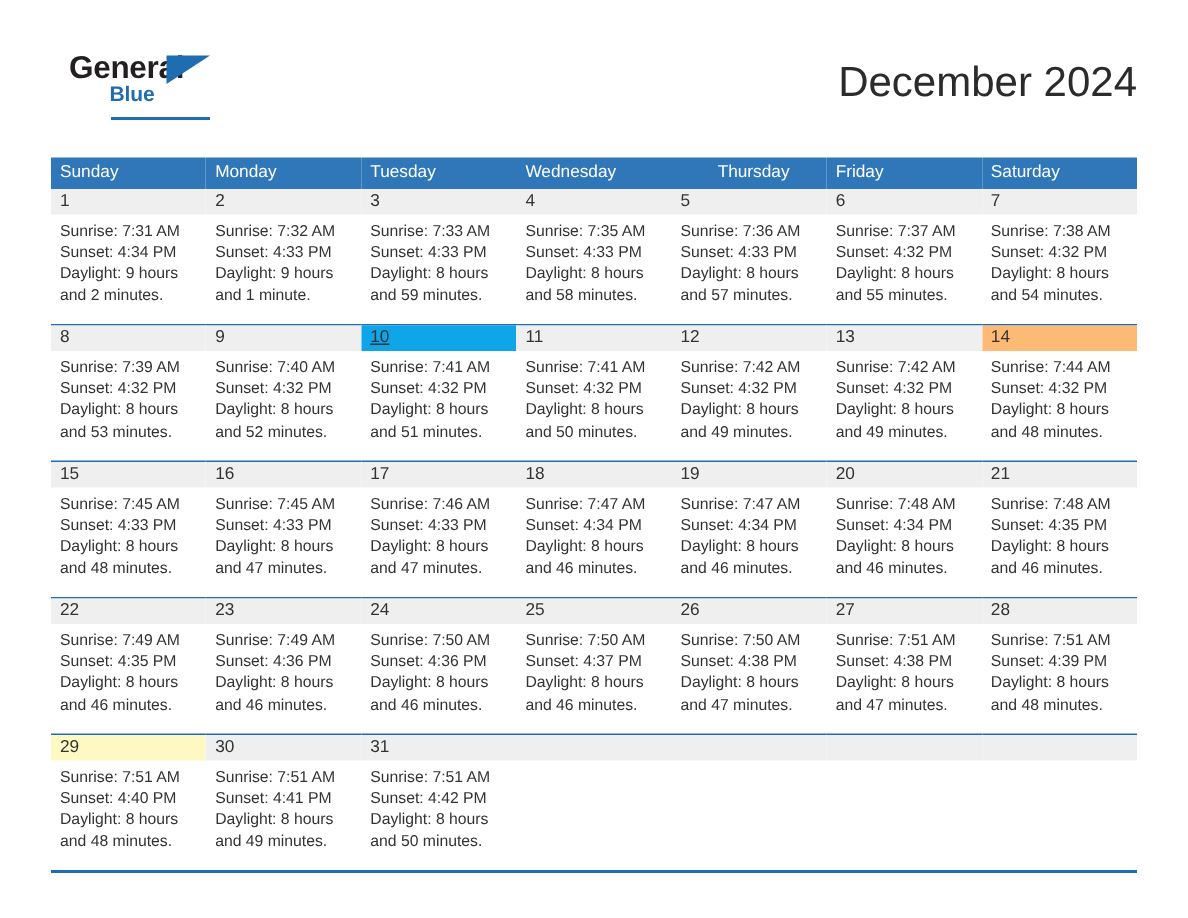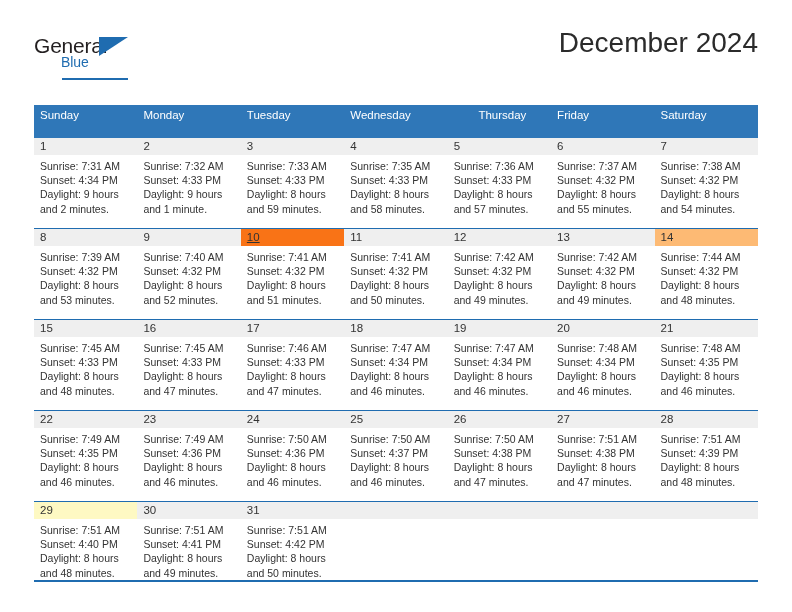--- a/index.html
+++ b/index.html
@@ -24,24 +24,25 @@
   
   .header {
     position: absolute;
     left: 34px;
     top: 26px;
     width: 724px;
     height: 72px;
   }
   .logo {
     position: absolute;
-    left: 0;
+    left: 12px;
     top: 8px;
     width: 120px;
     height: 48px;
+    font-weight: bold;
   }
   .logo-general {
     position: absolute;
     left: 0;
     top: 0;
     font-size: 21px;
     letter-spacing: -0.2px;
     color: #231f20;
     font-family: "Liberation Sans", sans-serif;
   }
@@ -67,21 +68,21 @@
     left: 28px;
     top: 44px;
     width: 66px;
     height: 2px;
     background: #1f6cb0;
   }
 
   .title-block {
     position: absolute;
     right: 0;
-    top: 0;
+    top: 12px;
     text-align: center;
   }
   .cal-title {
     font-size: 28px;
     color: #2b2b2b;
     line-height: 34px;
     font-weight: normal;
     white-space: nowrap;
   }
   .cal-subtitle {
@@ -100,21 +101,21 @@
     width: 724px;
     border-collapse: collapse;
     table-layout: fixed;
   }
   .calendar th {
     background: #2f77b8;
     color: #ffffff;
     font-size: 11.5px;
     font-weight: normal;
     text-align: left;
-    padding: 4px 0 16px 6px;
+    padding: 4px 0 4px 6px;
     height: 13px;
     line-height: 13px;
   }
   .calendar td {
     vertical-align: top;
     padding: 0;
     width: 103.43px;
   }
   .week-row > td {
     border-top: 1.5px solid #1f6cb0;
@@ -285,21 +286,21 @@
               <div class="info">
                 <div>Sunrise: 7:40 AM</div>
                 <div>Sunset: 4:32 PM</div>
                 <div>Daylight: 8 hours</div>
                 <div>and 52 minutes.</div>
               </div>
             </div>
           </td>
           <td>
             <div class="daycell">
-              <div class="daynum-band" style="background: #f97316; text-decoration: underline;">10</div>
+              <div class="daynum-band" style="background: #0ea5e9; text-decoration: underline;">10</div>
               <div class="info">
                 <div>Sunrise: 7:41 AM</div>
                 <div>Sunset: 4:32 PM</div>
                 <div>Daylight: 8 hours</div>
                 <div>and 51 minutes.</div>
               </div>
             </div>
           </td>
           <td>
             <div class="daycell">

